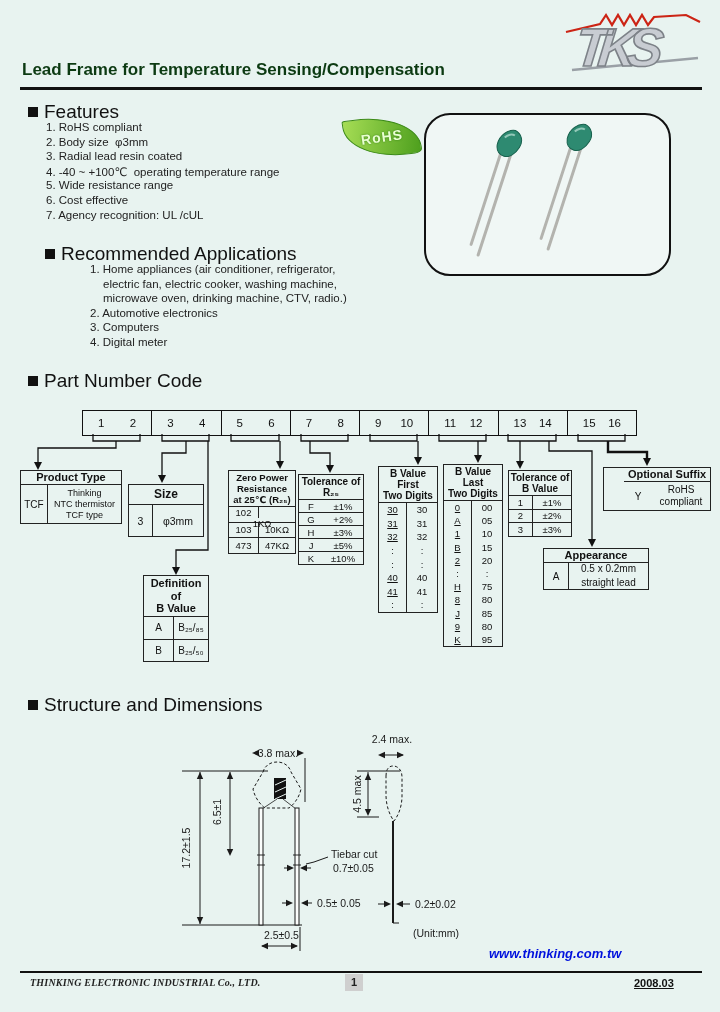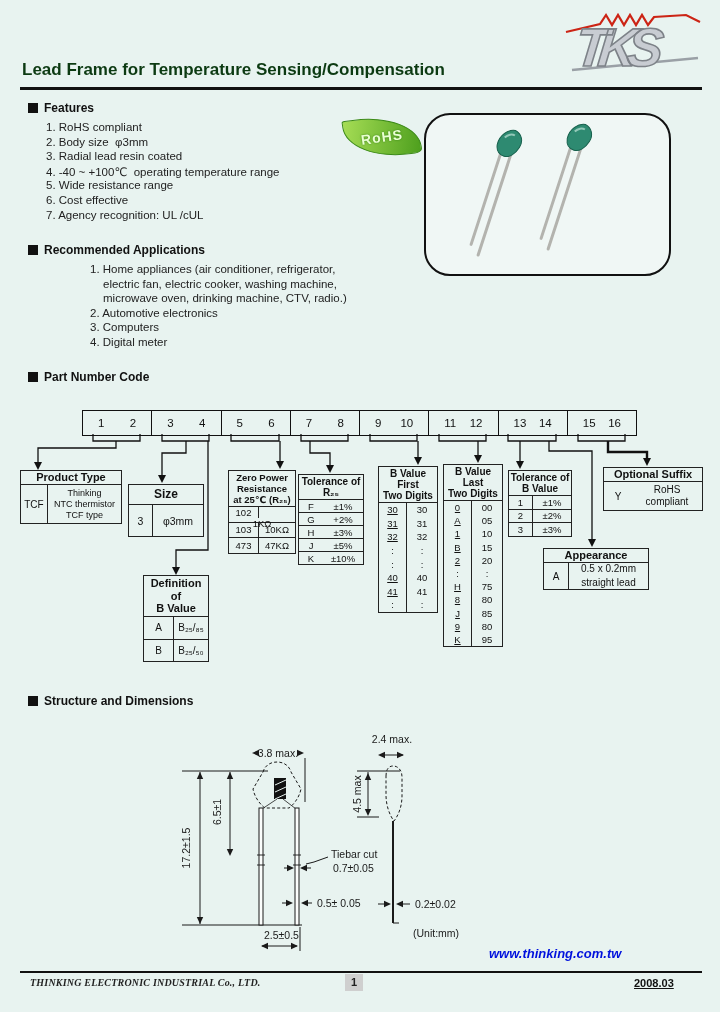--- a/index.html
+++ b/index.html
@@ -4,21 +4,21 @@
 <style>
   html,body{margin:0;padding:0;}
   .page{position:relative;width:720px;height:1012px;background:#e8f3f0;
         font-family:"Liberation Sans","DejaVu Sans",sans-serif;color:#1a1a1a;overflow:hidden;}
   .abs{position:absolute;}
   
   .title{left:22px;top:12px;font-size:27px;font-weight:bold;color:#0c3a12;letter-spacing:.5px;white-space:pre;}
   .subtitle{left:22px;top:60px;font-size:17px;font-weight:bold;color:#0c3a12;white-space:pre;}
   .hrule{left:20px;top:87px;width:682px;height:3px;background:#111;}
   
-  .sect{font-size:12px;font-weight:bold;color:#111;display:flex;align-items:center;gap:6px;white-space:pre;}
+  .sect{font-size:19px;font-weight:normal;color:#111;display:flex;align-items:center;gap:6px;white-space:pre;}
   .sq{width:10px;height:10px;background:#111;display:inline-block;}
   
   .list div{height:14.6px;font-size:11.5px;color:#222;white-space:pre;}
   .ind{padding-left:13px;}
   
   .leaf{left:344px;top:116px;width:74px;height:40px;background:linear-gradient(105deg,#a6dd55,#4d9f1d);
         border:1px solid #3c8a18;border-radius:4% 85% 10% 85%;transform:rotate(-8deg);
         display:flex;align-items:center;justify-content:center;}
   .leaf span{color:#eaffd2;font-weight:bold;font-size:14px;letter-spacing:1px;text-shadow:0 0 2px #2e7a12;}
   
@@ -91,21 +91,21 @@
       </g>
       <g transform="translate(152,26) rotate(18)">
         <line x1="-5" y1="6" x2="-5" y2="104" stroke="#b3b3ae" stroke-width="3" stroke-linecap="round"></line>
         <line x1="5" y1="8" x2="5" y2="112" stroke="#b3b3ae" stroke-width="3" stroke-linecap="round"></line>
         <path d="M-11,1 C-12,-9 -5,-17 2,-18 C9,-17 13,-10 11,-3 C9,5 4,10 -1,10 C-6,10 -10,7 -11,1 Z" fill="#2e8a71" stroke="#17604c" stroke-width="1"></path>
         <path d="M-6,-8 C-4,-12 0,-14 3,-13" stroke="#bfe2d7" stroke-width="2" fill="none" opacity=".7"></path>
       </g>
     </svg>
   </div>
 
-  <div class="abs sect" style="left:28px;top:243px;">
+  <div class="abs sect" style="left:45px;top:243px;">
     <span class="sq"></span>
     <span>Recommended Applications</span>
   </div>
   <div class="abs list" style="left:46px;top:263px;margin-left:44px;">
     <div>1. Home appliances (air conditioner, refrigerator,</div>
     <div class="ind">electric fan, electric cooker, washing machine,</div>
     <div class="ind">microwave oven, drinking machine, CTV, radio.)</div>
     <div>2. Automotive electronics</div>
     <div>3. Computers</div>
     <div>4. Digital meter</div>
@@ -357,21 +357,21 @@
     <div class="trow rsep" style="height:12.5px;font-size:9.5px;">
         <span class="tc1" style="width:24px;">2</span>
         <span class="tc2">±2%</span>
       </div>
     <div class="trow" style="height:12.5px;font-size:9.5px;">
         <span class="tc1" style="width:24px;">3</span>
         <span class="tc2">±3%</span>
       </div>
   </div>
 
-  <div class="ptab" style="left:603px;top:467px;width:100px;">
+  <div class="ptab" style="left:603px;top:467px;width:108px;padding-left:20px;">
     <div class="tt" style="font-size:11px;line-height:13px;">Optional Suffix</div>
     <div class="trow" style="height:28px;">
       <span class="tc1" style="width:28px;font-size:10px;border-right:none;">Y</span>
       <span class="tc2" style="font-size:10px;line-height:12px;">
         <span>RoHS</span>
         <span>compliant</span>
       </span>
     </div>
   </div>
 

